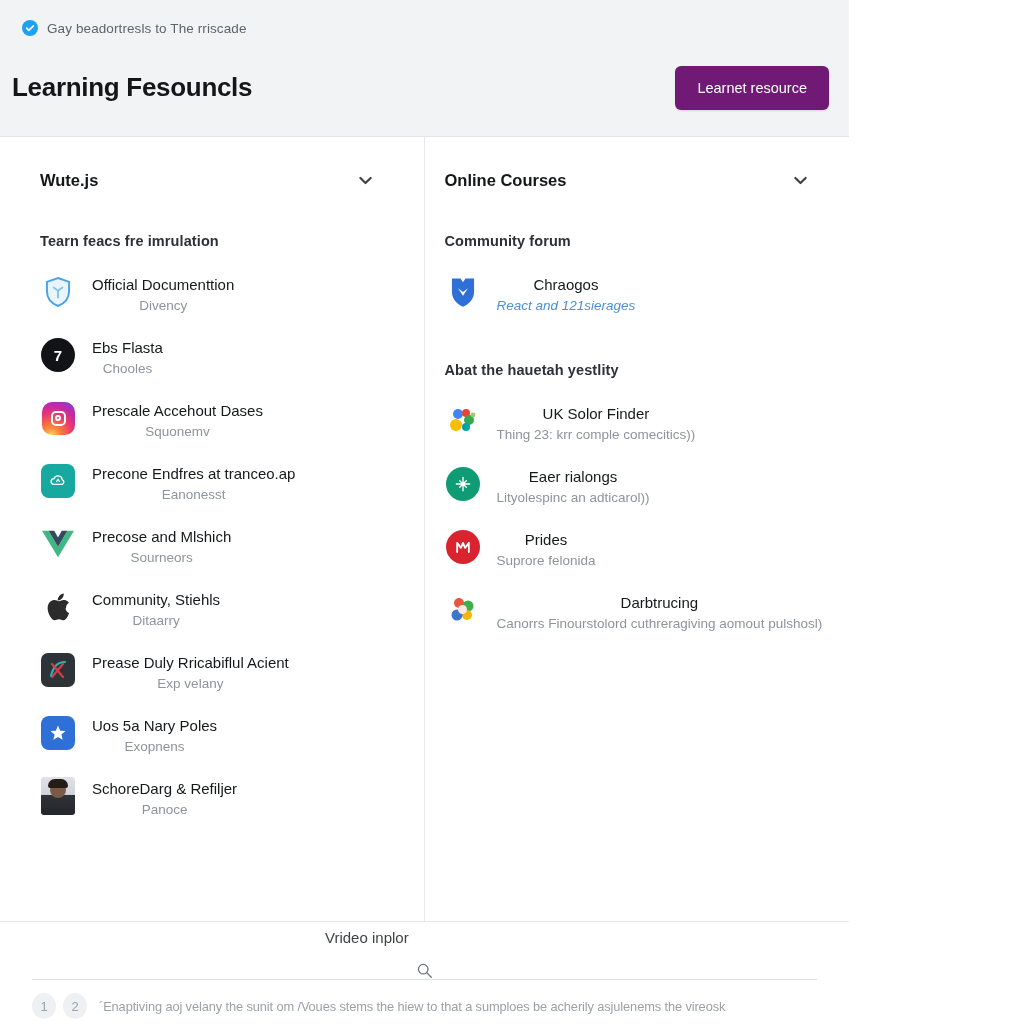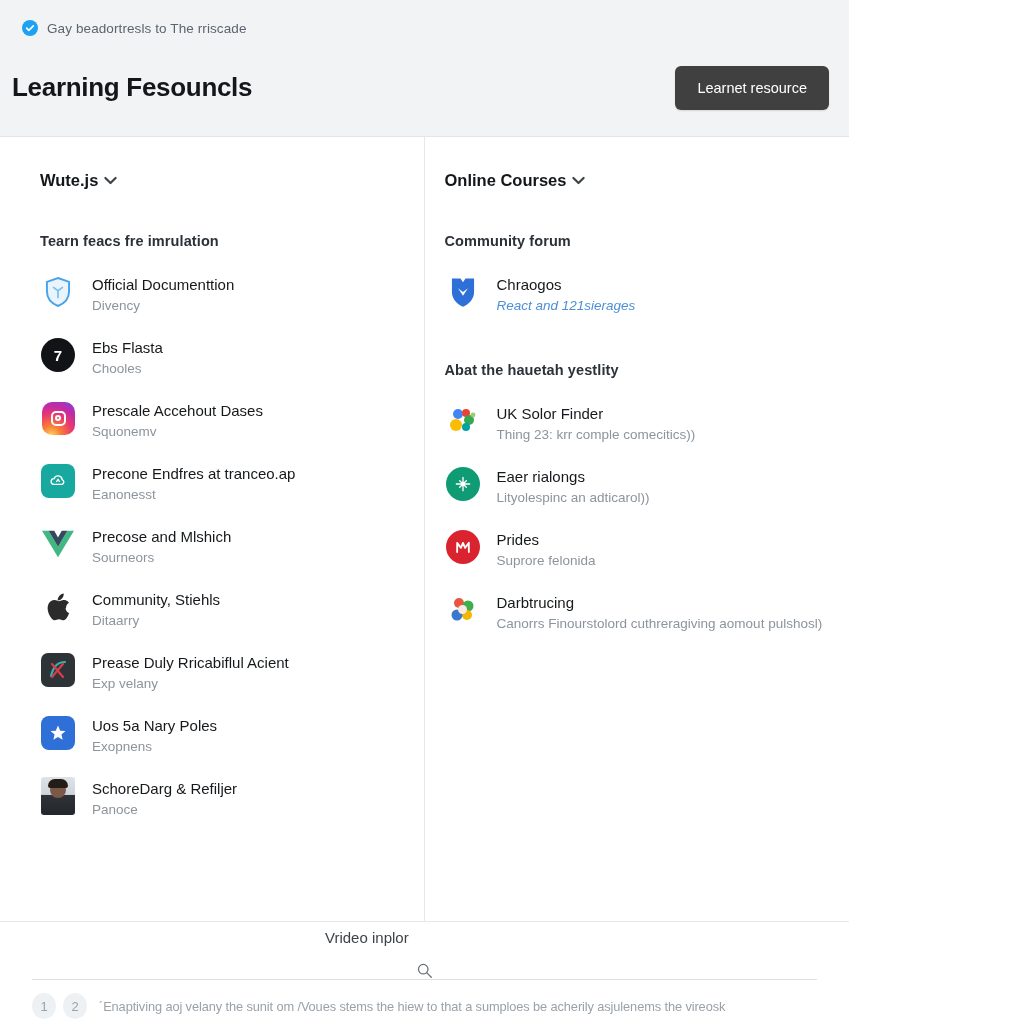--- a/index.html
+++ b/index.html
@@ -30,48 +30,48 @@
     font-size: 13.5px; color: #5c6470; letter-spacing: .1px;
     filter: blur(0.25px);
   }
   .page-title {
     position: absolute; left: 12px; top: 72px;
     font-size: 26px; font-weight: bold; color: #14171a;
     letter-spacing: -0.3px;
   }
   .primary-btn {
     position: absolute; right: 20px; top: 66px;
-    background: #404040; color: #ffffff;
+    background: #701a75; color: #ffffff;
     border: none; border-radius: 6px;
     font-size: 14.5px; font-family: "Liberation Sans", sans-serif;
     padding: 0 22px; height: 44px; line-height: 44px;
     cursor: pointer; box-shadow: 0 1px 2px rgba(0,0,0,.12);
   }
 
   
   .columns { display: flex; flex: 1 1 auto; background: #fff; height: 784px; }
   .col { flex: 1 1 50%; padding: 26px 24px 0 40px; position: relative; }
   .col.left { border-right: 1px solid #e6e8ea; padding-left: 40px; }
   .col.right { padding-left: 20px; }
 
-  .col-head { display: flex; align-items: center; height: 34px; }
+  .col-head { display: flex; align-items: center; justify-content: space-between; height: 34px; }
   .col-title { font-size: 16.5px; font-weight: bold; color: #14171a; }
   .chevron { color: #3c4349; display: inline-flex; cursor: pointer; padding: 4px; }
   .col.left .col-head { padding-right: 22px; }
   .col.right .col-head { padding-right: 12px; }
 
   .section-label {
     font-size: 14.5px; font-weight: bold; color: #2b3138;
     margin-top: 36px; margin-bottom: 14px; letter-spacing: .1px;
   }
 
   .list { display: flex; flex-direction: column; }
   .row { display: flex; align-items: flex-start; gap: 16px; padding: 11px 0; cursor: pointer; }
   .row .ico { width: 36px; height: 36px; flex: 0 0 36px; display: flex; align-items: center; justify-content: center; }
-  .row .txt { padding-top: 1px; min-width: 0; }
+  .row .txt { padding-top: 1px; min-width: 0; text-align: center; }
   .row .t1 { font-size: 15px; color: #16191c; line-height: 19px; white-space: nowrap; }
   .row .t2 { font-size: 13.5px; color: #8d949c; line-height: 19px; margin-top: 2px; white-space: nowrap; }
   .row .t2.link { color: #4d8fd6; font-style: italic; }
 
   
   .sq { width: 34px; height: 34px; border-radius: 8px; display: flex; align-items: center; justify-content: center; }
   .circ { width: 34px; height: 34px; border-radius: 50%; display: flex; align-items: center; justify-content: center; color: #fff; font-size: 15px; font-weight: bold; }
   .ig {
     width: 33px; height: 33px; border-radius: 10px;
     background: radial-gradient(circle at 28% 102%, #fdd55a 0%, #f97d37 24%, #e8396f 52%, #c32aa3 72%, #7b3fe4 100%);

